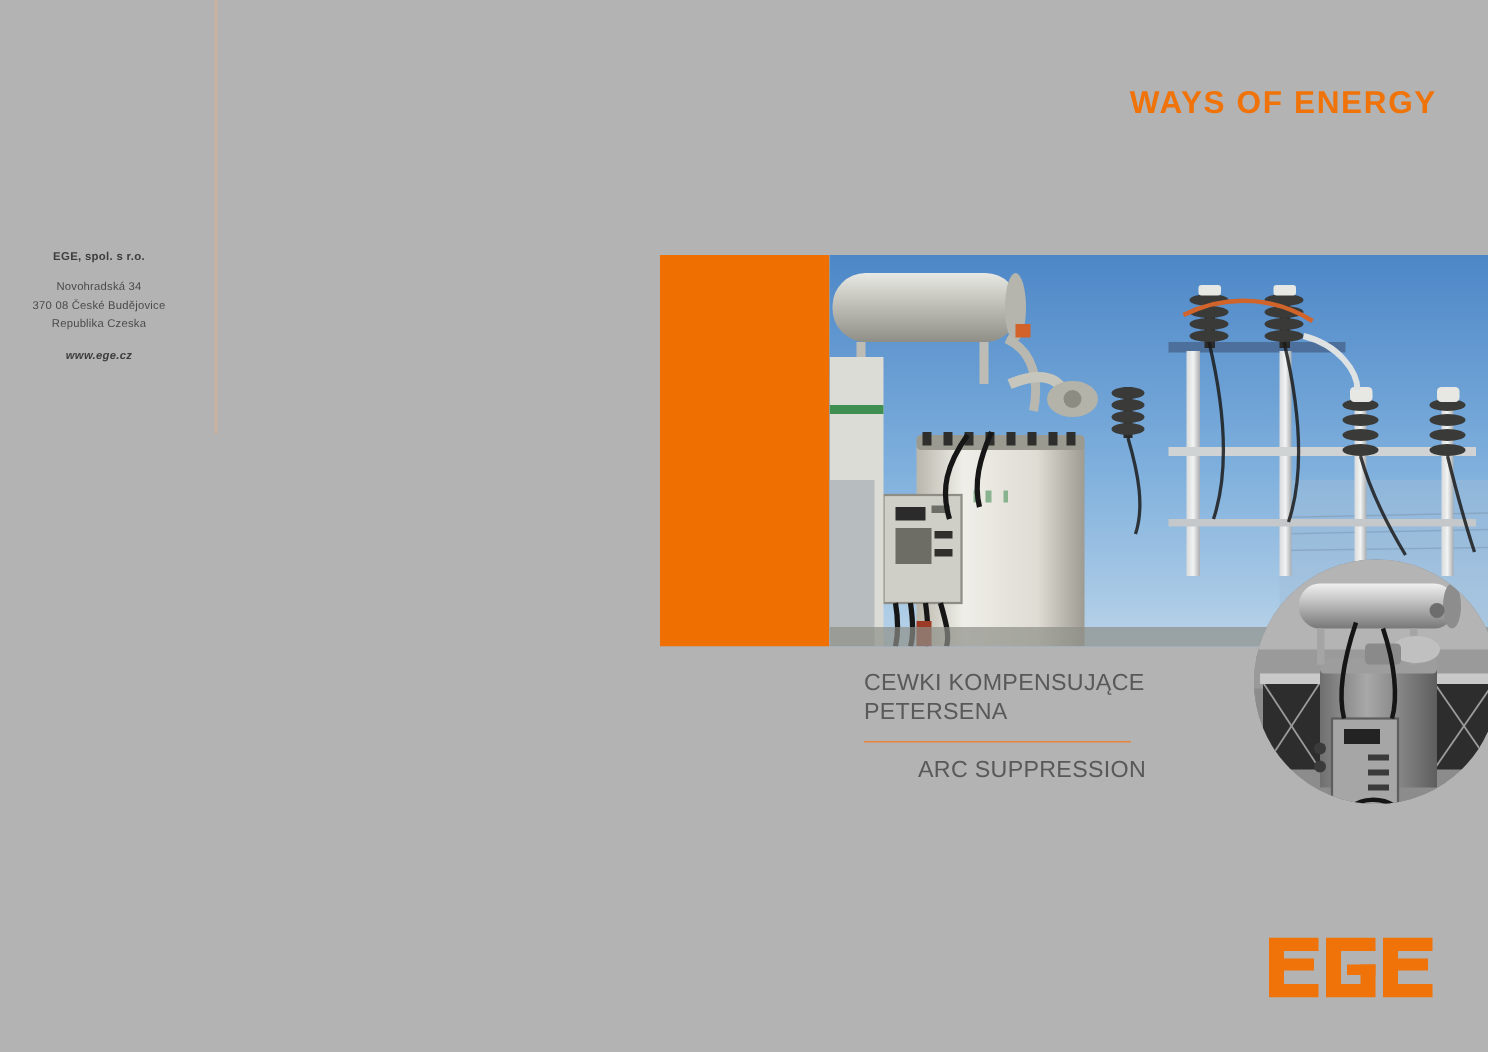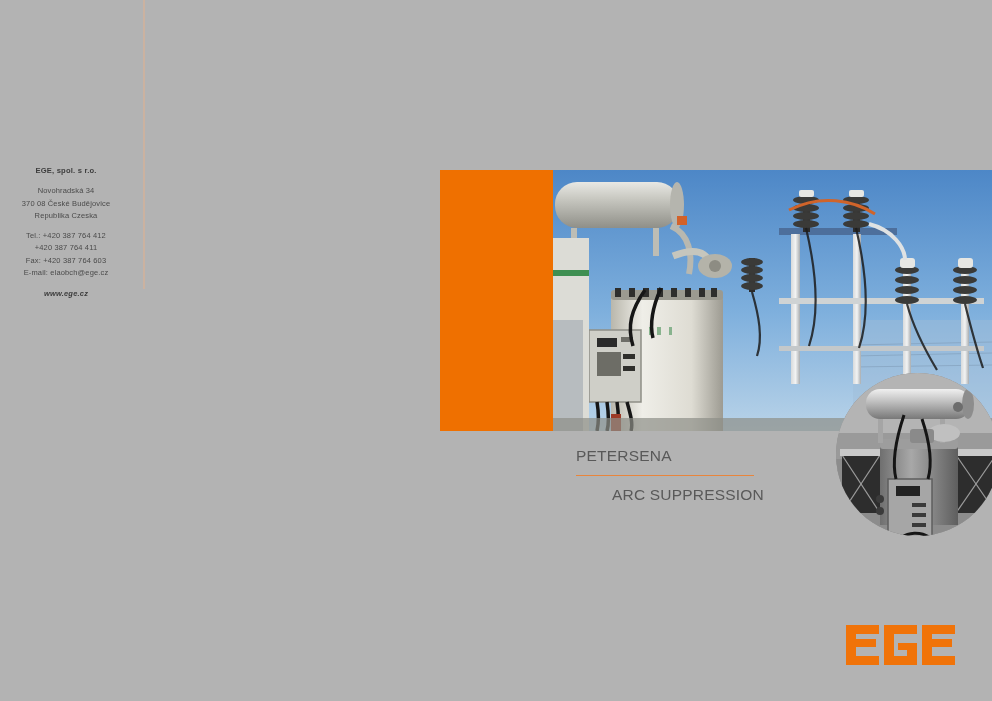--- a/index.html
+++ b/index.html
@@ -150,33 +150,28 @@
     width: 115px;
     height: 40px;
   }
   .logo svg { display: block; }
 </style>
 </head>
 <body>
 
 <div class="page">
 
+  <div class="slogan">WAYS OF ENERGY</div>
 
   <div class="contact-block">
     <div class="contact-company">EGE, spol. s r.o.</div>
     <div class="contact-addr">
       <div>Novohradská 34</div>
       <div>370 08 České Budějovice</div>
       <div>Republika Czeska</div>
-    </div>
-    <div class="contact-phones">
-      <div>Tel.: +420 387 764 412</div>
-      <div>+420 387 764 411</div>
-      <div>Fax: +420 387 764 603</div>
-      <div>E-mail: elaobch@ege.cz</div>
     </div>
     <div class="contact-web">www.ege.cz</div>
   </div>
 
   <div class="v-divider"></div>
 
   <div class="hero">
     <div class="hero-orange"></div>
     <div class="hero-photo">
       <svg width="439" height="261" viewBox="0 0 439 261" xmlns="http://www.w3.org/2000/svg">
@@ -383,20 +378,21 @@
         <path d="M86 46 C 94 70, 96 92, 92 106"></path>
         <path d="M62 168 C 70 158, 86 158, 96 166"></path>
       </g>
       <circle cx="44" cy="126" r="4" fill="#3b3b3b"></circle>
       <circle cx="44" cy="138" r="4" fill="#3b3b3b"></circle>
     </svg>
   </div>
 
   <div class="titles">
     <div class="title-pl">
+      <div>CEWKI KOMPENSUJĄCE</div>
       <div>PETERSENA</div>
     </div>
     <div class="title-rule"></div>
     <div class="title-en">
       <div>ARC SUPPRESSION</div>
     </div>
   </div>
 
   <div class="logo">
     <svg width="115" height="40" viewBox="0 0 115 40" xmlns="http://www.w3.org/2000/svg">

